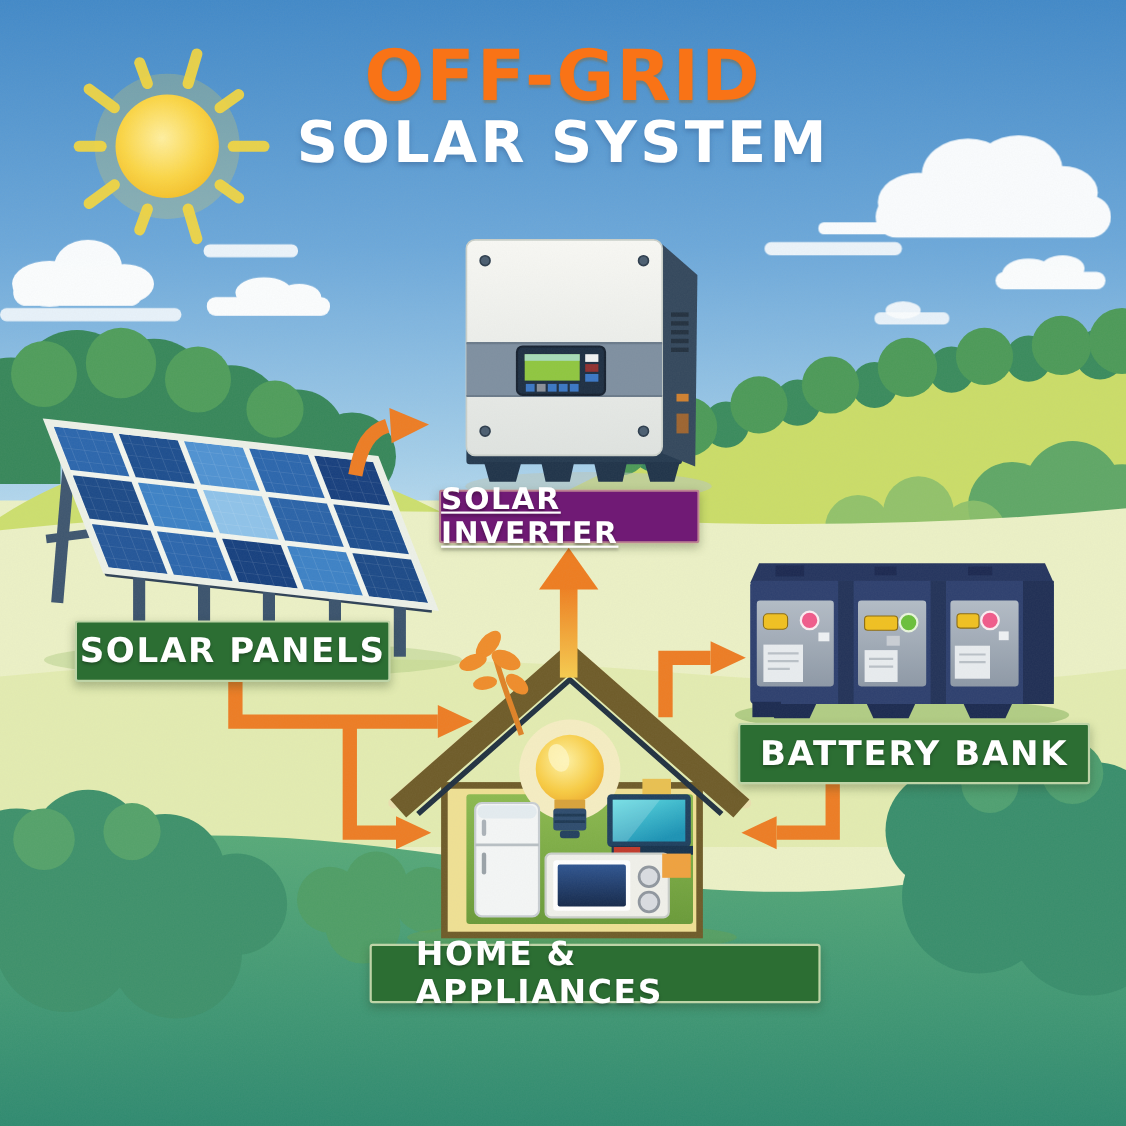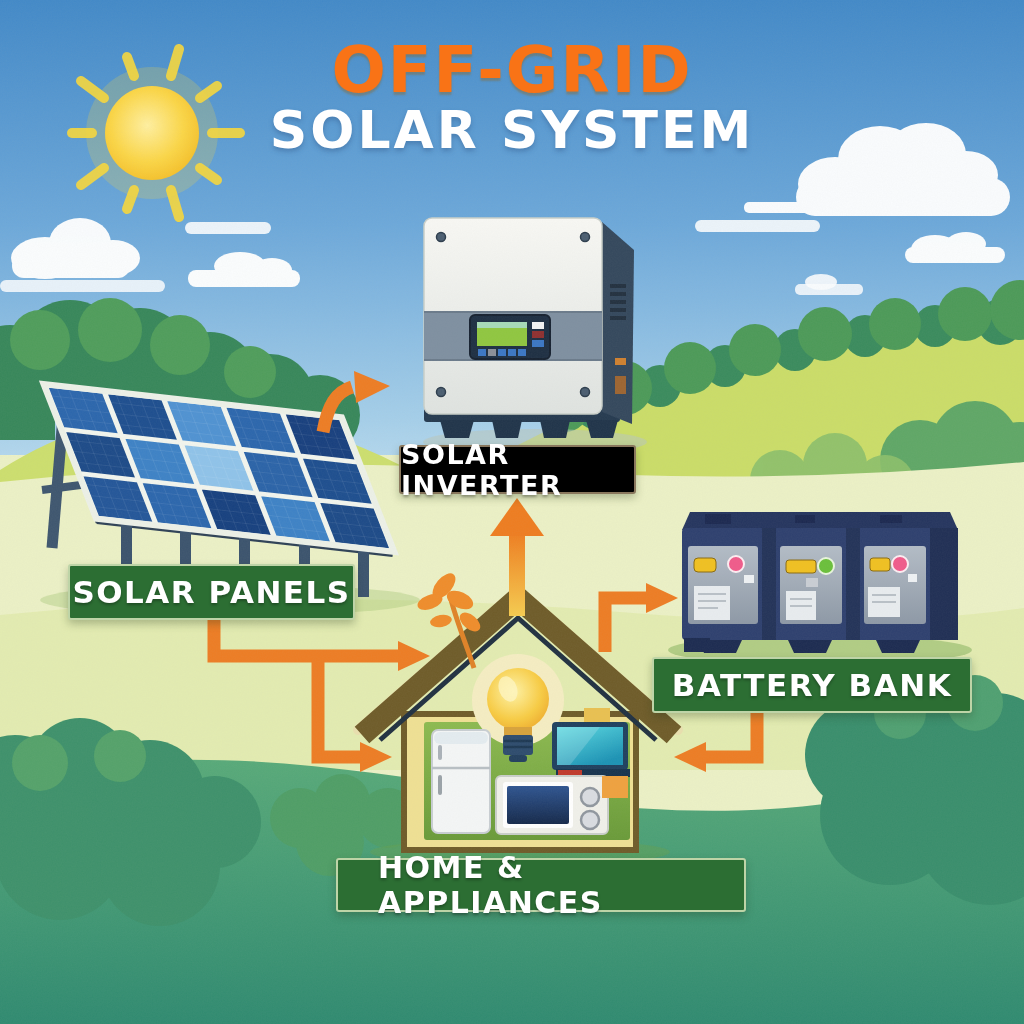--- a/index.html
+++ b/index.html
@@ -13,24 +13,24 @@
     text-shadow:0 3px 2px rgba(150,95,10,.35);}
   #title-line2{top:104px;font-size:52px;color:#FFFFFF;letter-spacing:3px;
     text-shadow:0 3px 5px rgba(50,90,140,.45);text-align:center;}
   .badge{
     position:absolute;display:flex;align-items:center;justify-content:center;
     color:#fff;font-weight:bold;letter-spacing:1.5px;border-radius:3px;
     text-shadow:0 2px 3px rgba(0,0,0,.3);
     box-shadow:0 4px 9px rgba(40,60,30,.3);
   }
   .badge.green{background:#2C6E33;border:2px solid rgba(228,238,196,.8);}
-  .badge.orange{background:#000000;border:2px solid rgba(250,216,170,.55);}
+  .badge.orange{background:#701a75;border:2px solid rgba(250,216,170,.55);text-decoration:underline;}
   #badge-panels  {left:68px;  top:564px; width:283px; height:52px; font-size:31px;}
   #badge-inverter{left:399px; top:445px; width:233px; height:45px; font-size:27px;}
-  #badge-battery {left:652px; top:657px; width:316px; height:52px; font-size:31px;}
+  #badge-battery {left:671px; top:657px; width:316px; height:52px; font-size:31px;}
   #badge-home    {left:336px; top:858px; width:366px; height:50px; font-size:30px;padding-left:40px;}
 </style>
 </head>
 <body>
 
 <div id="stage">
 
 <svg id="scene" width="1024" height="1024" viewBox="0 0 1024 1024">
   <defs>
     <linearGradient id="skyGrad" x1="0" y1="0" x2="0" y2="1">

